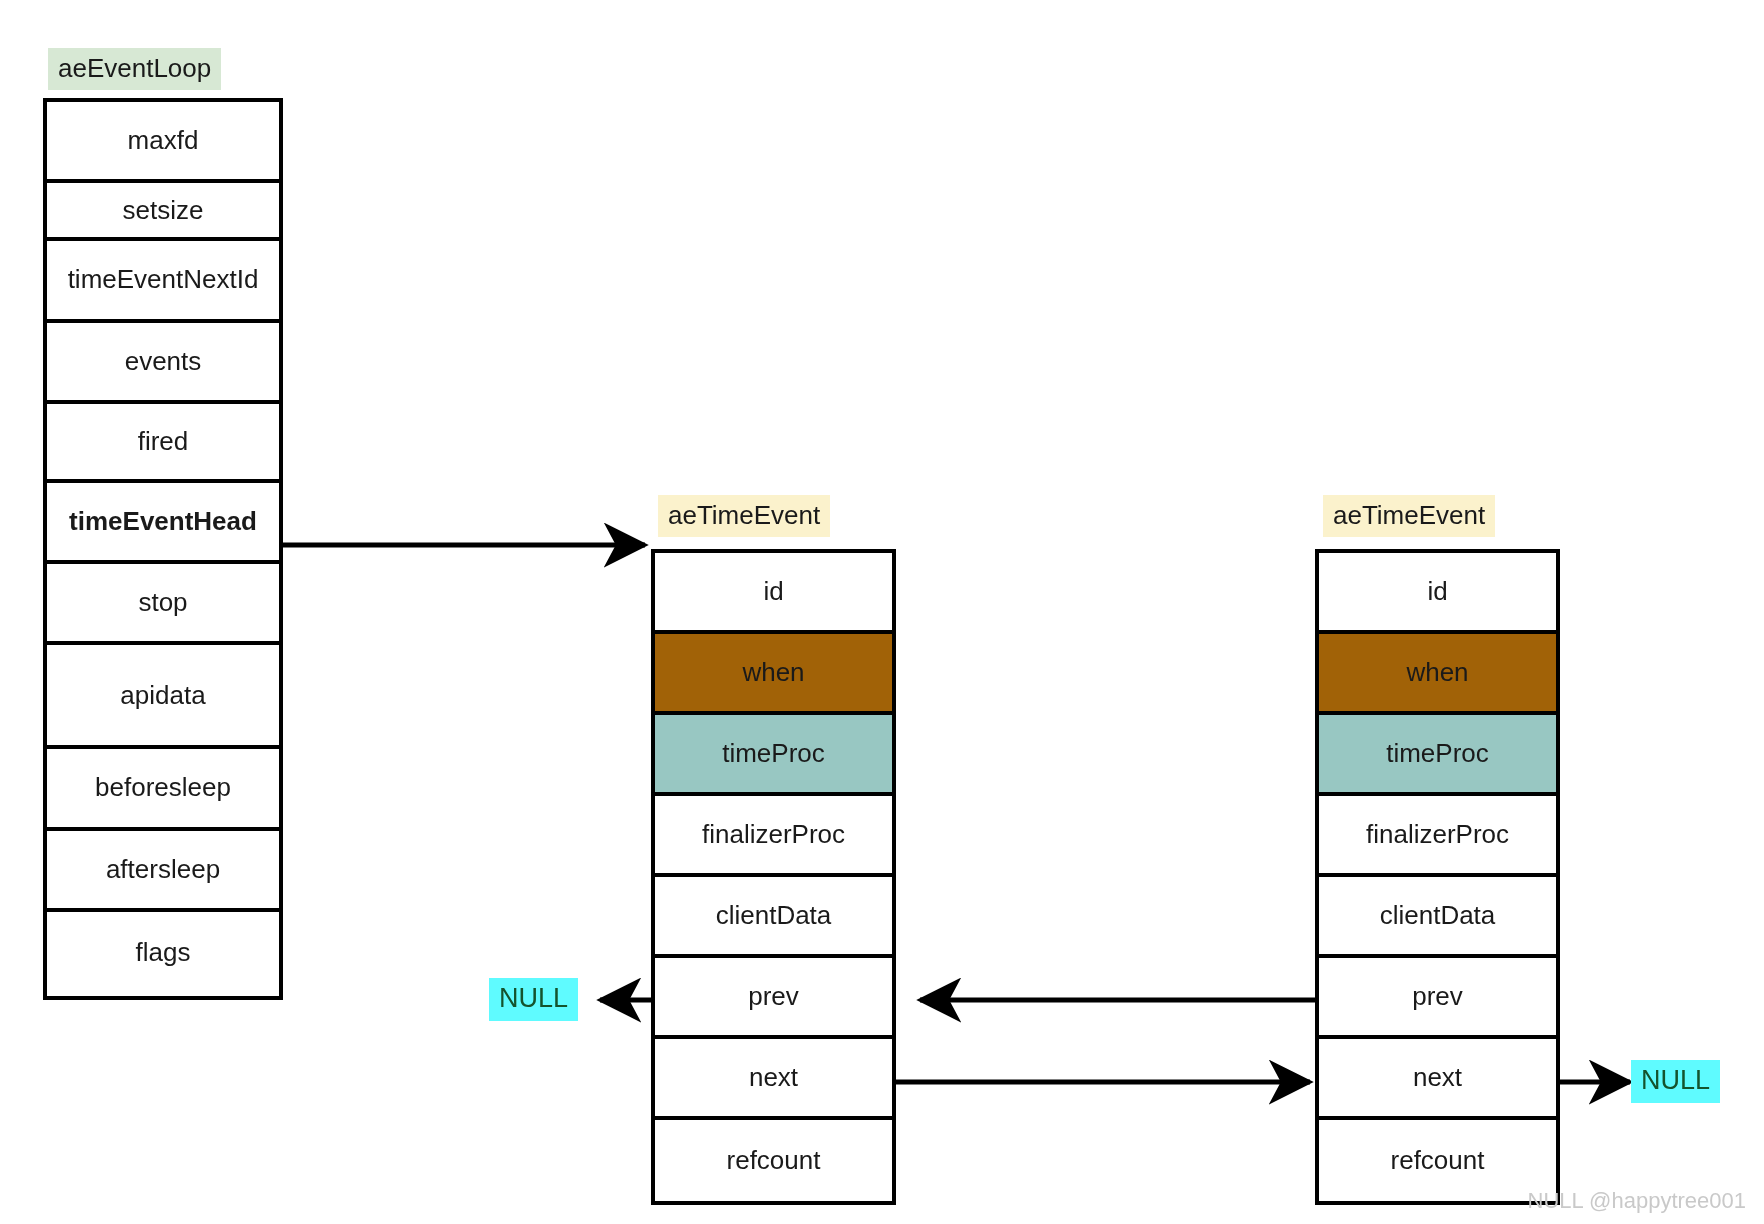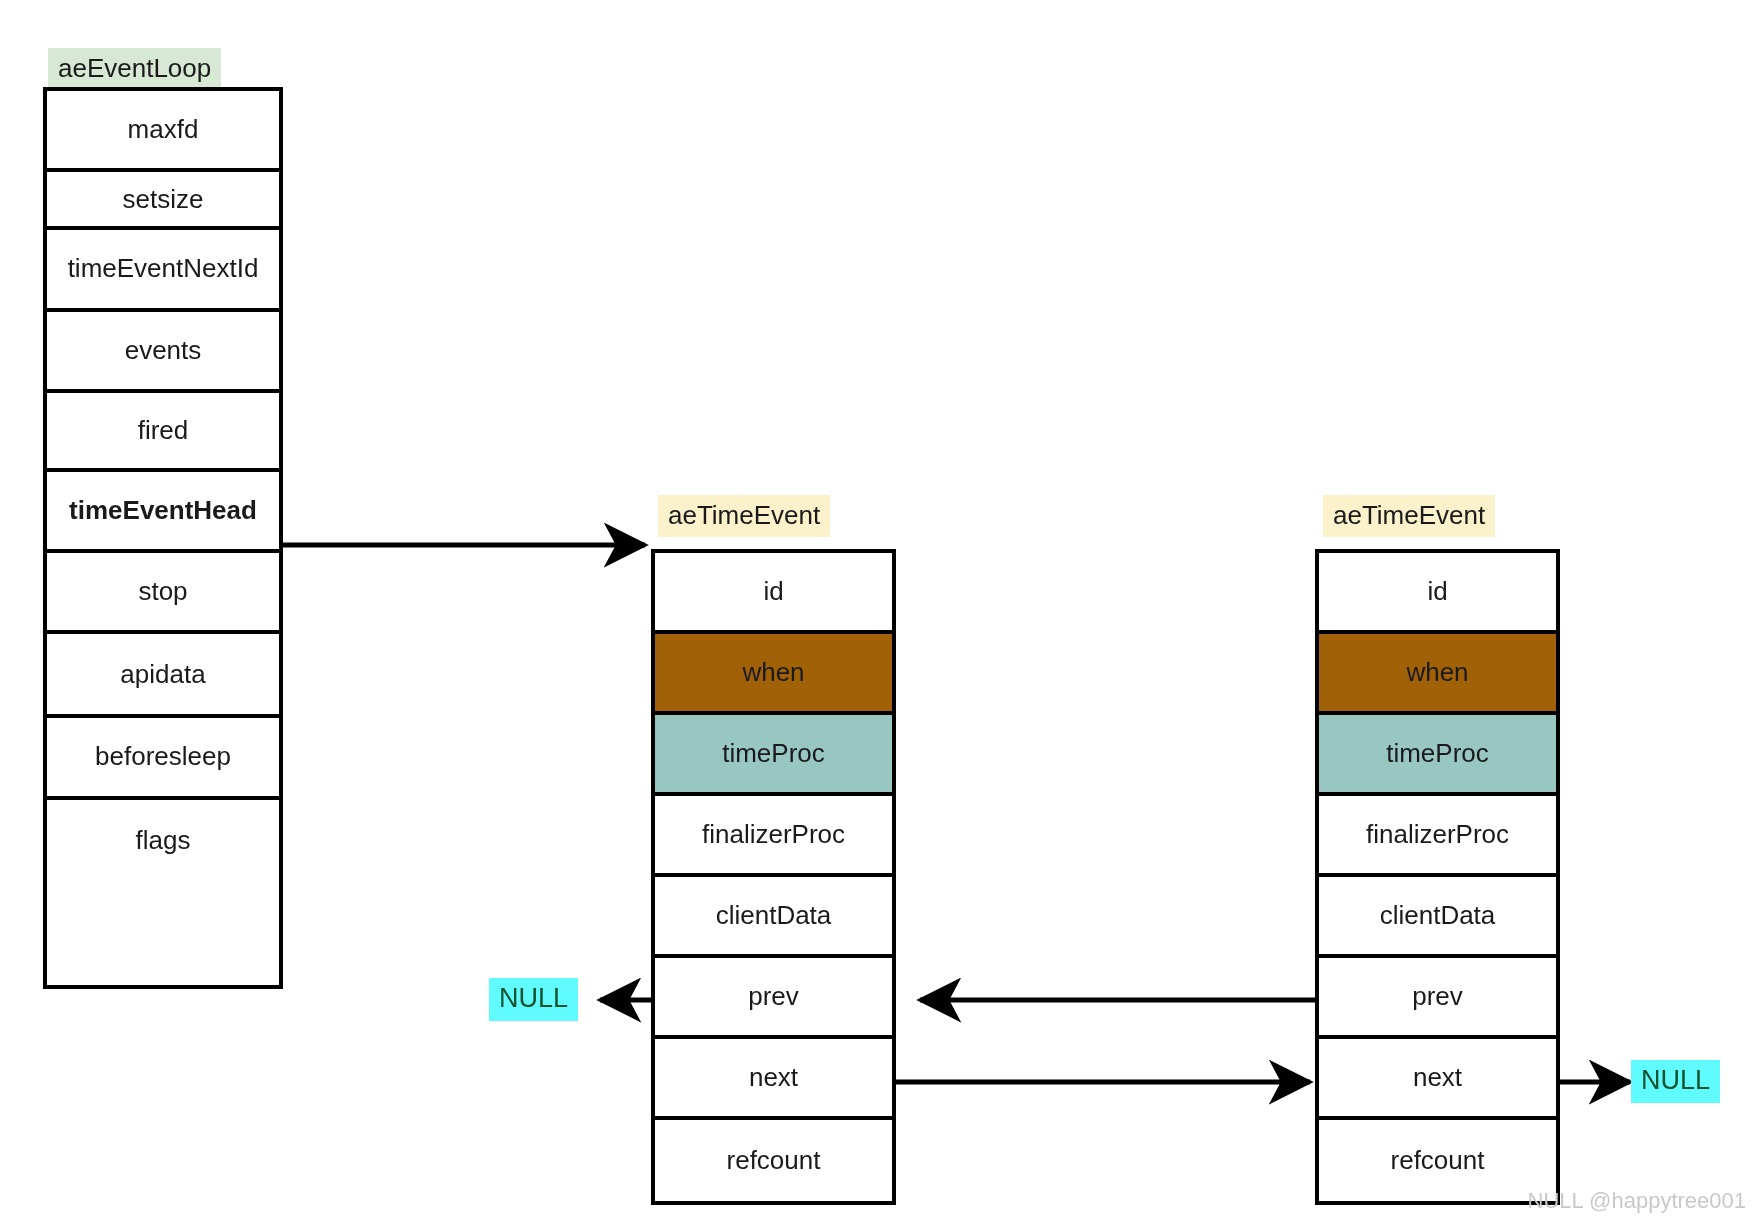--- a/index.html
+++ b/index.html
@@ -101,21 +101,21 @@
 
     <line x1="1340" y1="1000" x2="920" y2="1000" stroke="#000" stroke-width="5" marker-end="url(#arrow)"></line>
 
     <line x1="860" y1="1082" x2="1310" y2="1082" stroke="#000" stroke-width="5" marker-end="url(#arrow)"></line>
 
     <line x1="1520" y1="1082" x2="1630" y2="1082" stroke="#000" stroke-width="5" marker-end="url(#arrow)"></line>
   </svg>
 
   <div class="chip chip-green" style="left:48px; top:48px;">aeEventLoop</div>
 
-  <div class="struct" id="struct-event-loop" style="left:43px; top:87px; width:240px; height:902px;">
+  <div class="struct" id="struct-event-loop" style="left:43px; top:98px; width:240px; height:902px;">
       <div class="row" style="height: 81.2727px;">
         <span>maxfd</span>
       </div>
       <div class="row" style="height: 58px;">
         <span>setsize</span>
       </div>
       <div class="row" style="height: 81.2727px;">
         <span>timeEventNextId</span>
       </div>
       <div class="row" style="height: 81.2727px;">
@@ -123,25 +123,28 @@
       </div>
       <div class="row" style="height: 79px;">
         <span>fired</span>
       </div>
       <div class="row" style="height: 81.2727px; font-weight: bold;">
         <span>timeEventHead</span>
       </div>
       <div class="row" style="height: 81.2727px;">
         <span>stop</span>
       </div>
-      <div class="row" style="height: 84px;">
+      <div class="row" style="height: 104px;">
         <span>apidata</span>
       </div>
       <div class="row" style="height: 81.2727px;">
         <span>beforesleep</span>
+      </div>
+      <div class="row" style="height: 81.2727px;">
+        <span>aftersleep</span>
       </div>
       <div class="row" style="height: 81.2727px;">
         <span>flags</span>
       </div>
     </div>
 
   <div class="chip chip-yellow" style="left:658px; top:495px;">aeTimeEvent</div>
 
   <div class="struct" id="struct-time-event-1" style="left:651px; top:549px; width:245px; height:656px;">
       <div class="row" style="height: 81px;">

